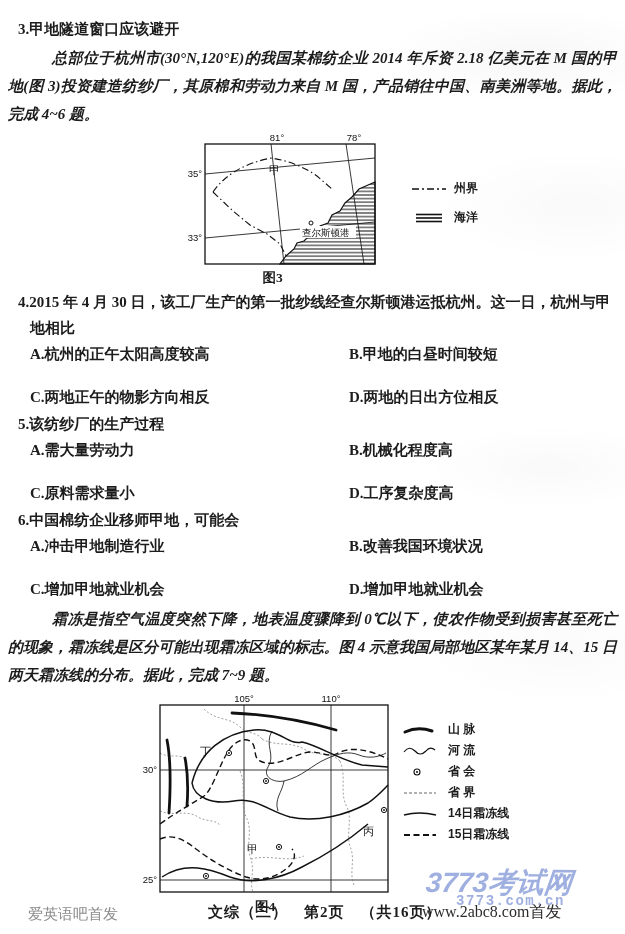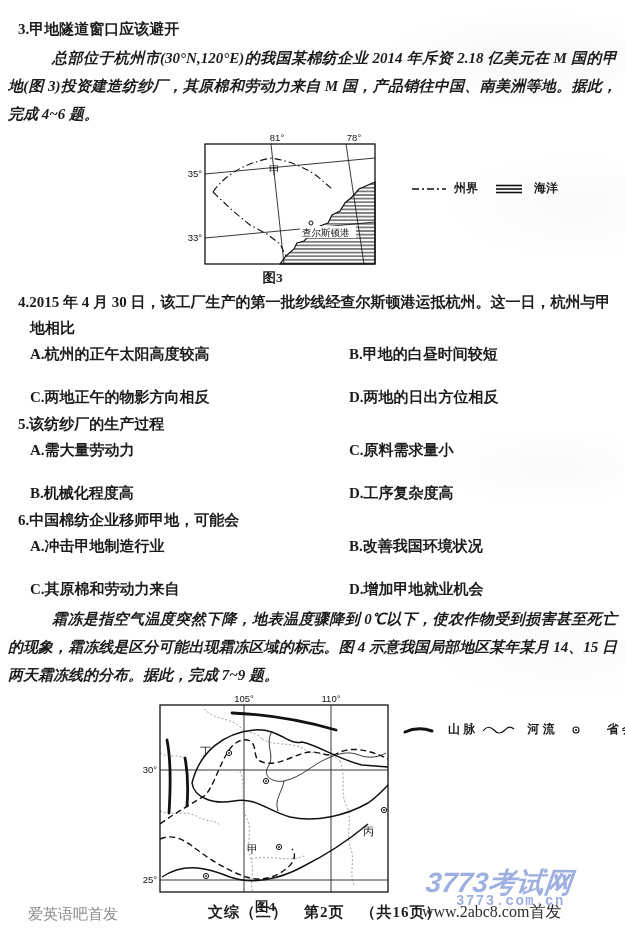--- a/index.html
+++ b/index.html
@@ -19,21 +19,21 @@
   .opts-row .opt{position:absolute;top:0;line-height:27px;white-space:nowrap;}
   .opt-a3{left:30px;} .opt-b3{left:156px;} .opt-c3{left:281px;} .opt-d3{left:409px;}
   .opts2{display:grid;grid-template-columns:303px auto;padding-left:30px;
          font-size:15px;line-height:27px;font-weight:600;gap:16px;}
   .passage{margin:2px 8px 0 8px;text-indent:44px;font-size:15px;line-height:28px;
            text-align:justify;font-style:italic;font-weight:600;}
   .figure{margin:4px 0 2px 0;}
   .fig-row{display:flex;align-items:flex-start;}
   .fig-col{display:flex;flex-direction:column;align-items:center;}
   .fig-caption{font-size:13.5px;font-weight:700;margin-top:1px;}
-  .legend{display:flex;flex-direction:row;}
+  .legend{display:flex;flex-direction:column;}
   .legend-row{display:flex;align-items:center;gap:6px;}
   .legend-label{font-size:12px;font-weight:700;white-space:nowrap;
                 font-family:"Liberation Sans",sans-serif;}
   .legend3{gap:12px;margin-top:48px;margin-left:12px;}
   .legend4{gap:4px;margin-top:28px;margin-left:4px;}
   svg text{font-family:"Liberation Sans",sans-serif;fill:#111;}
   .footer-left{position:absolute;left:28px;bottom:10px;font-size:15px;color:#8a8a8a;
                font-family:"Liberation Sans",sans-serif;}
   .footer-center{position:absolute;left:208px;bottom:12px;font-size:15px;font-weight:700;
                  letter-spacing:1px;}
@@ -124,32 +124,32 @@
       <span>B.甲地的白昼时间较短</span>
       <span>C.两地正午的物影方向相反</span>
       <span>D.两地的日出方位相反</span>
     </div>
 
     <div class="question">
       <span>5.</span><span>该纺纱厂的生产过程</span>
     </div>
     <div class="opts2">
       <span>A.需大量劳动力</span>
+      <span>B.机械化程度高</span>
       <span>C.原料需求量小</span>
-      <span>B.机械化程度高</span>
       <span>D.工序复杂度高</span>
     </div>
 
     <div class="question">
       <span>6.</span><span>中国棉纺企业移师甲地，可能会</span>
     </div>
     <div class="opts2">
       <span>A.冲击甲地制造行业</span>
       <span>B.改善我国环境状况</span>
-      <span>C.其原棉和劳动力来自</span>
+      <span>C.增加甲地就业机会</span>
       <span>D.增加甲地就业机会</span>
     </div>
 
     <p class="passage">霜冻是指空气温度突然下降，地表温度骤降到 0℃以下，使农作物受到损害甚至死亡的现象，霜冻线是区分可能出现霜冻区域的标志。图 4 示意我国局部地区某年某月 14、15 日两天霜冻线的分布。据此，完成 7~9 题。</p>
 
     <figure class="figure" style="margin-left:134px;">
       <div class="fig-row">
         <div class="fig-col">
           <svg width="262" height="204" viewBox="0 0 262 204">
 

